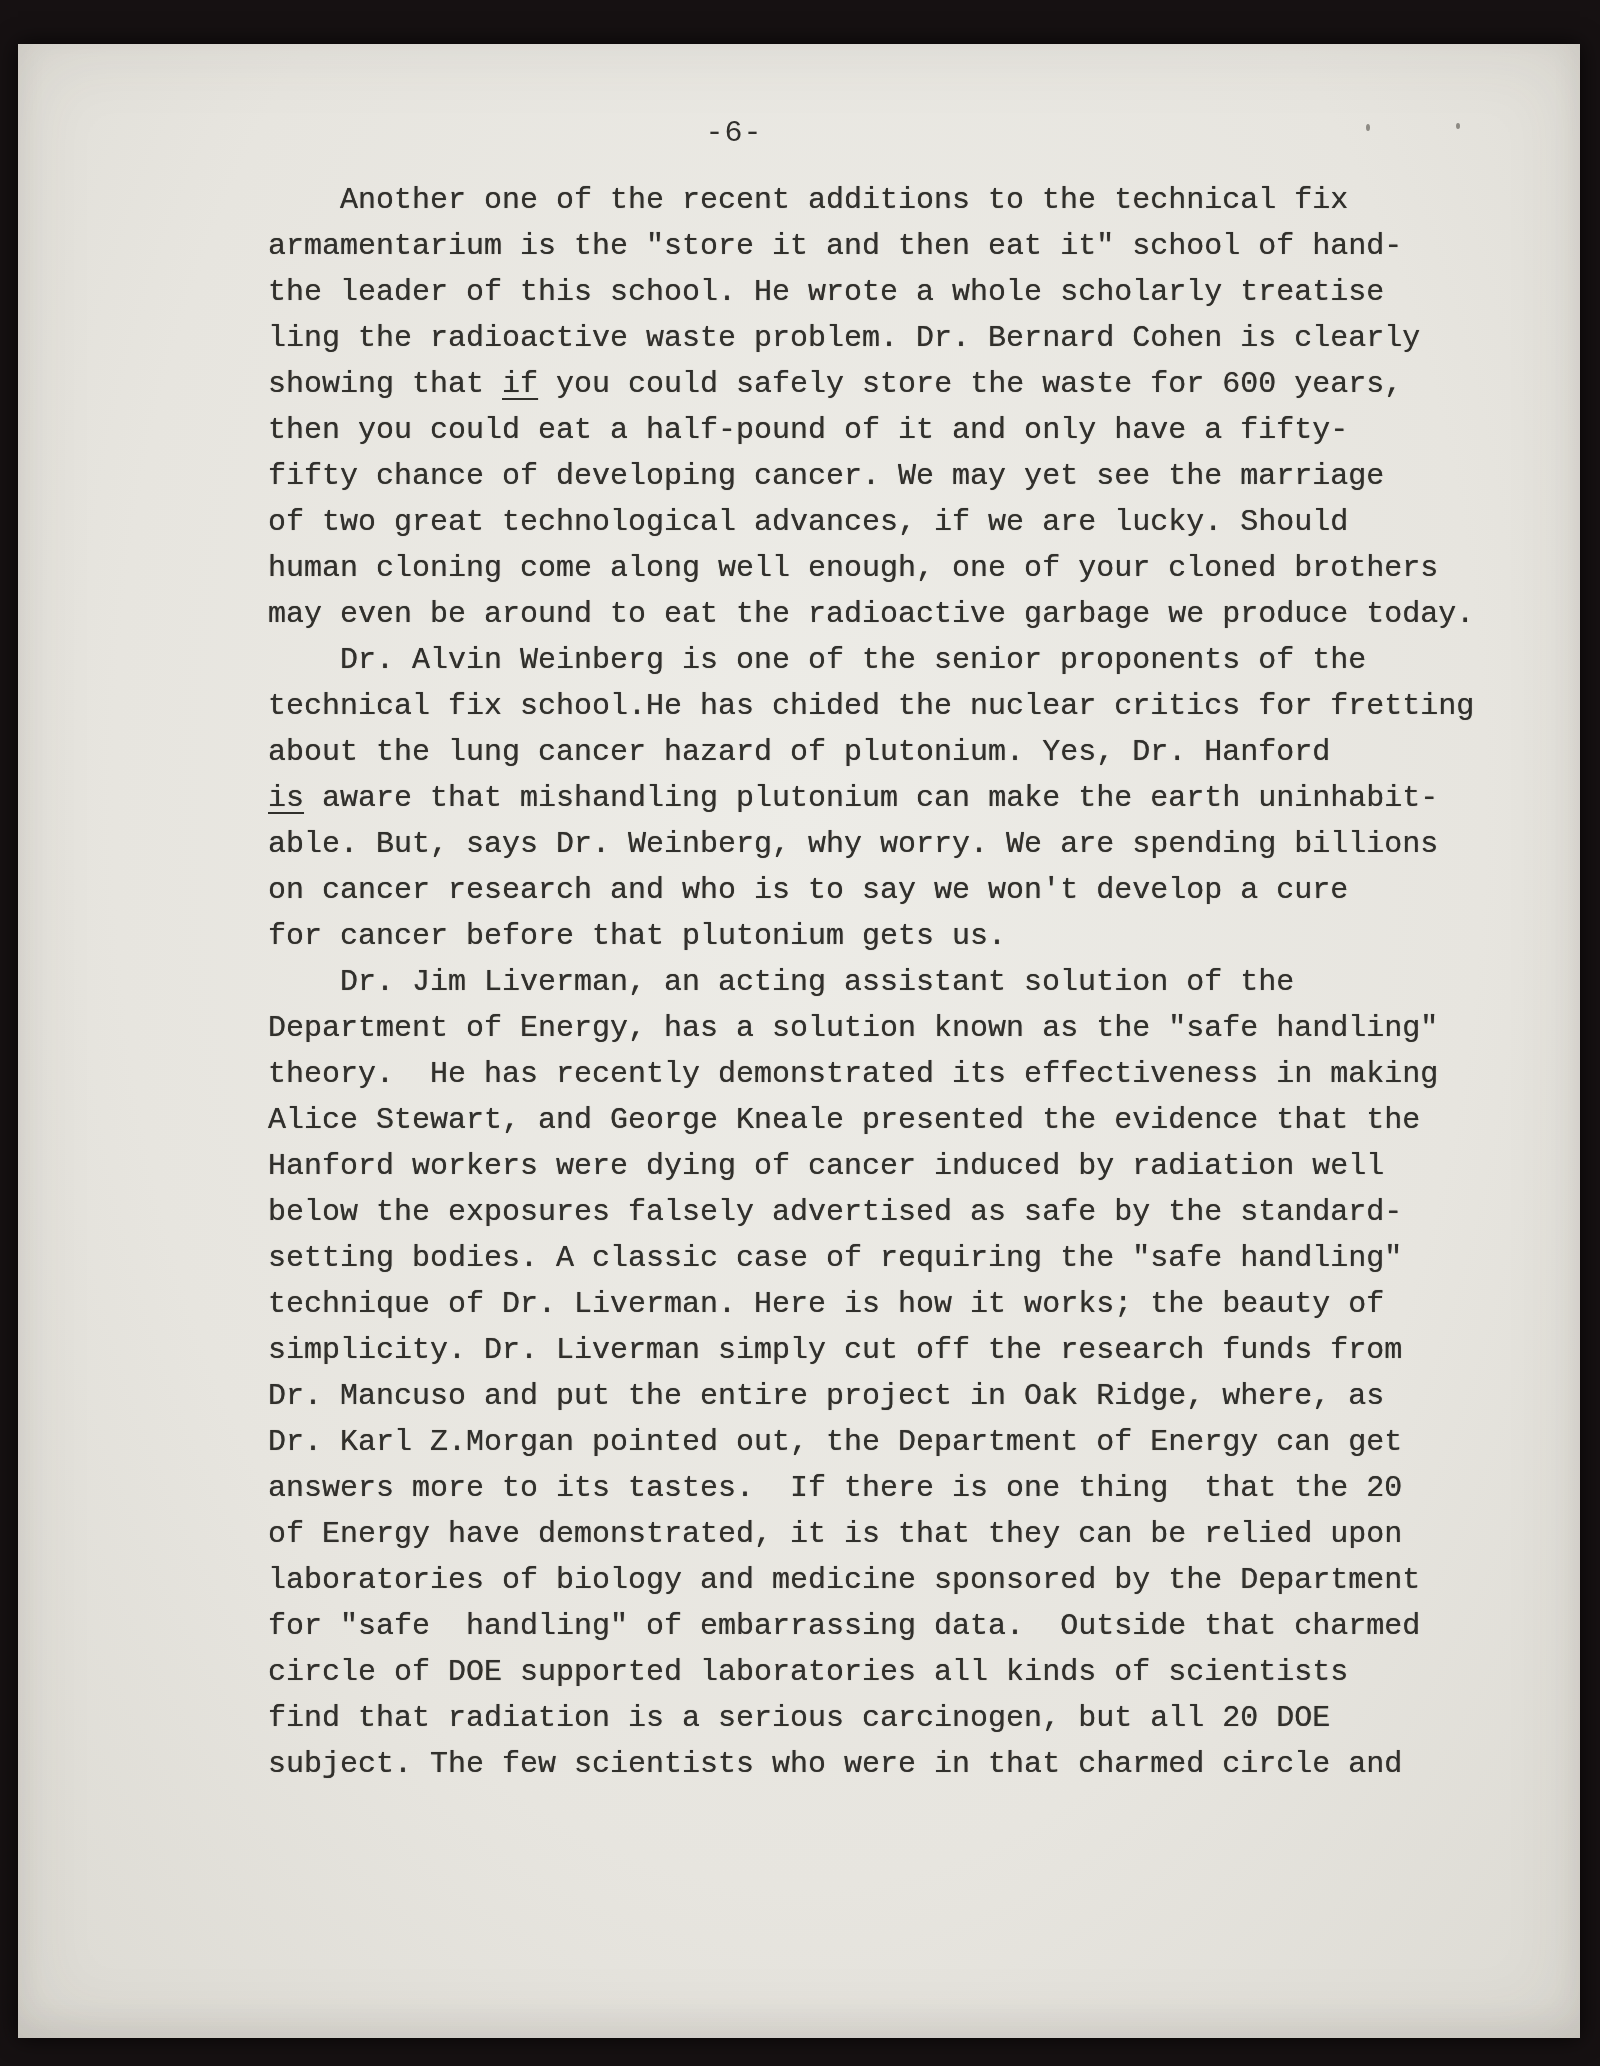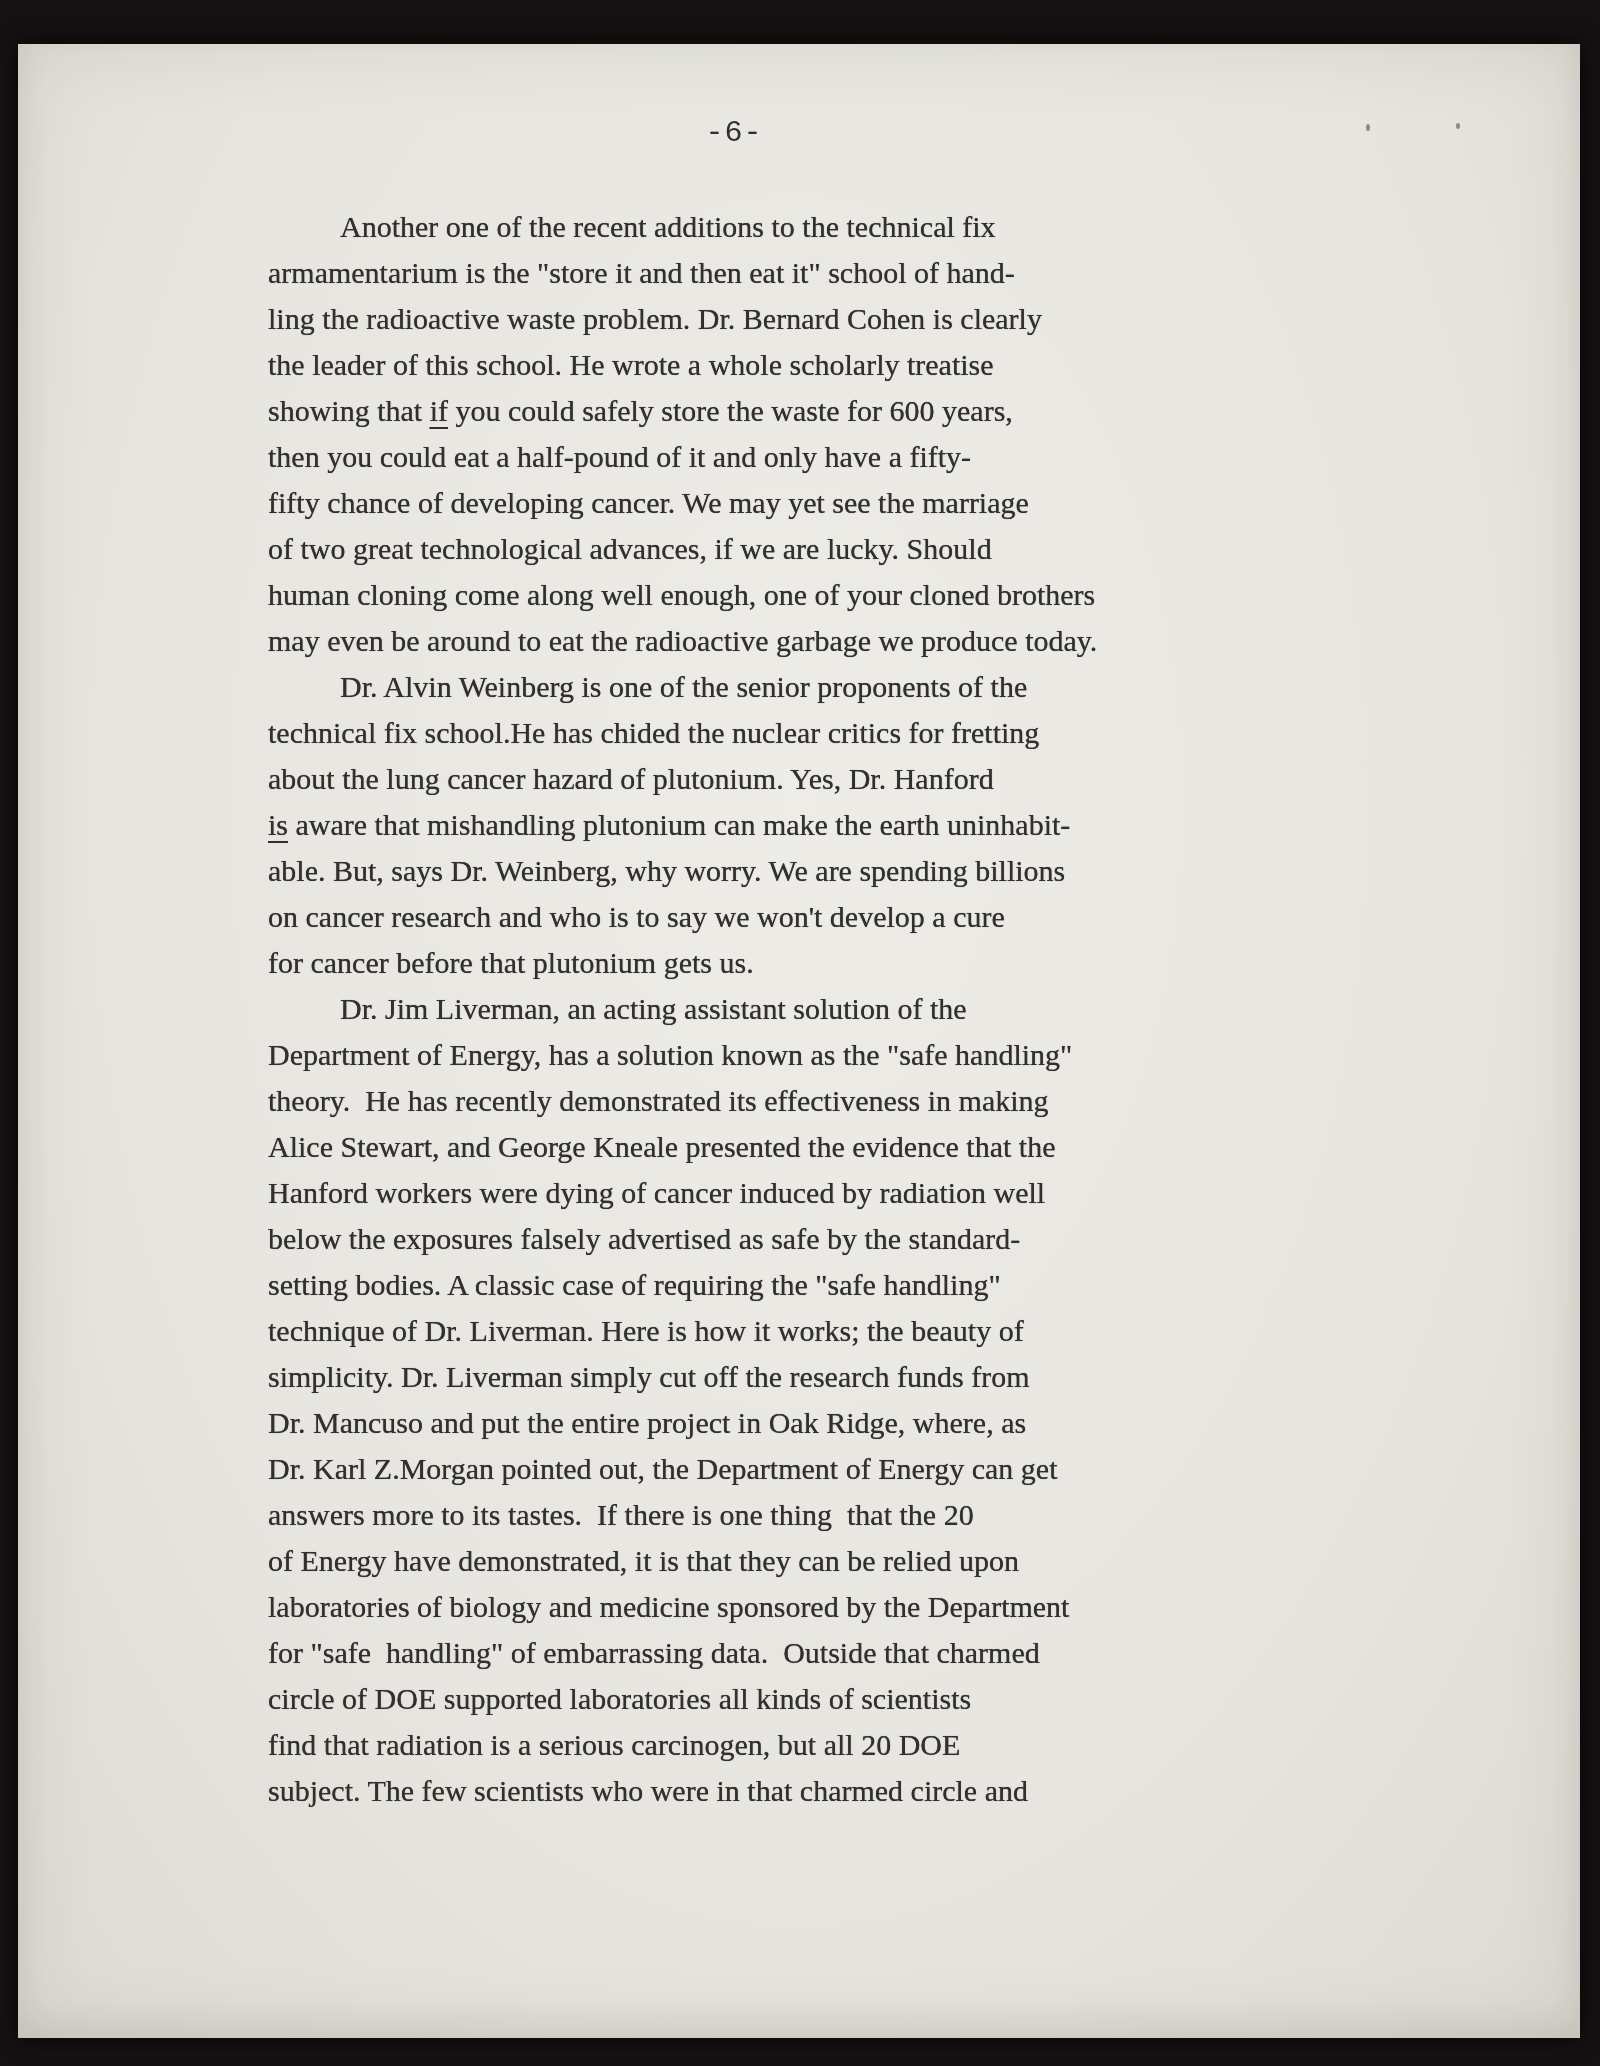--- a/index.html
+++ b/index.html
@@ -37,24 +37,23 @@
     left: 0;
     right: 0;
     text-align: center;
     transform: translateX(-65px);
     font-size: 30px;
     letter-spacing: 1px;
     color: var(--ink, #31302c);
   }
   .text-block {
     position: absolute;
-    top: 160px;
+    top: 133px;
     left: 250px;
     width: 1280px;
-    font-family: Liberation Serif, serif;
   }
   .line {
     white-space: pre-wrap;
     font-size: 30px;
     line-height: 46px;
     color: var(--ink, #31302c);
     text-shadow: 0 0 0.7px rgba(45,42,38,0.85);
   }
   .line.indent { padding-left: 72px; }
   .u {
@@ -72,22 +71,22 @@
 </style>
 </head>
 <body style="--bg: #161112; --paper: #e7e5df; --ink: #31302c;">
 
 <div class="scene">
   <div class="paper">
     <div class="page-number">-6-</div>
     <div class="text-block">
         <div class="line indent"><span>Another one of the recent additions to the technical fix</span></div>
         <div class="line"><span>armamentarium is the "store it and then eat it" school of hand-</span></div>
+        <div class="line"><span>the leader of this school. He wrote a whole scholarly treatise</span></div>
         <div class="line"><span>ling the radioactive waste problem. Dr. Bernard Cohen is clearly</span></div>
-        <div class="line"><span>the leader of this school. He wrote a whole scholarly treatise</span></div>
         <div class="line"><span>showing that </span><span class="u">if</span><span> you could safely store the waste for 600 years,</span></div>
         <div class="line"><span>then you could eat a half-pound of it and only have a fifty-</span></div>
         <div class="line"><span>fifty chance of developing cancer. We may yet see the marriage</span></div>
         <div class="line"><span>of two great technological advances, if we are lucky. Should</span></div>
         <div class="line"><span>human cloning come along well enough, one of your cloned brothers</span></div>
         <div class="line"><span>may even be around to eat the radioactive garbage we produce today.</span></div>
         <div class="line indent"><span>Dr. Alvin Weinberg is one of the senior proponents of the</span></div>
         <div class="line"><span>technical fix school.He has chided the nuclear critics for fretting</span></div>
         <div class="line"><span>about the lung cancer hazard of plutonium. Yes, Dr. Hanford</span></div>
         <div class="line"><span class="u">is</span><span> aware that mishandling plutonium can make the earth uninhabit-</span></div>

